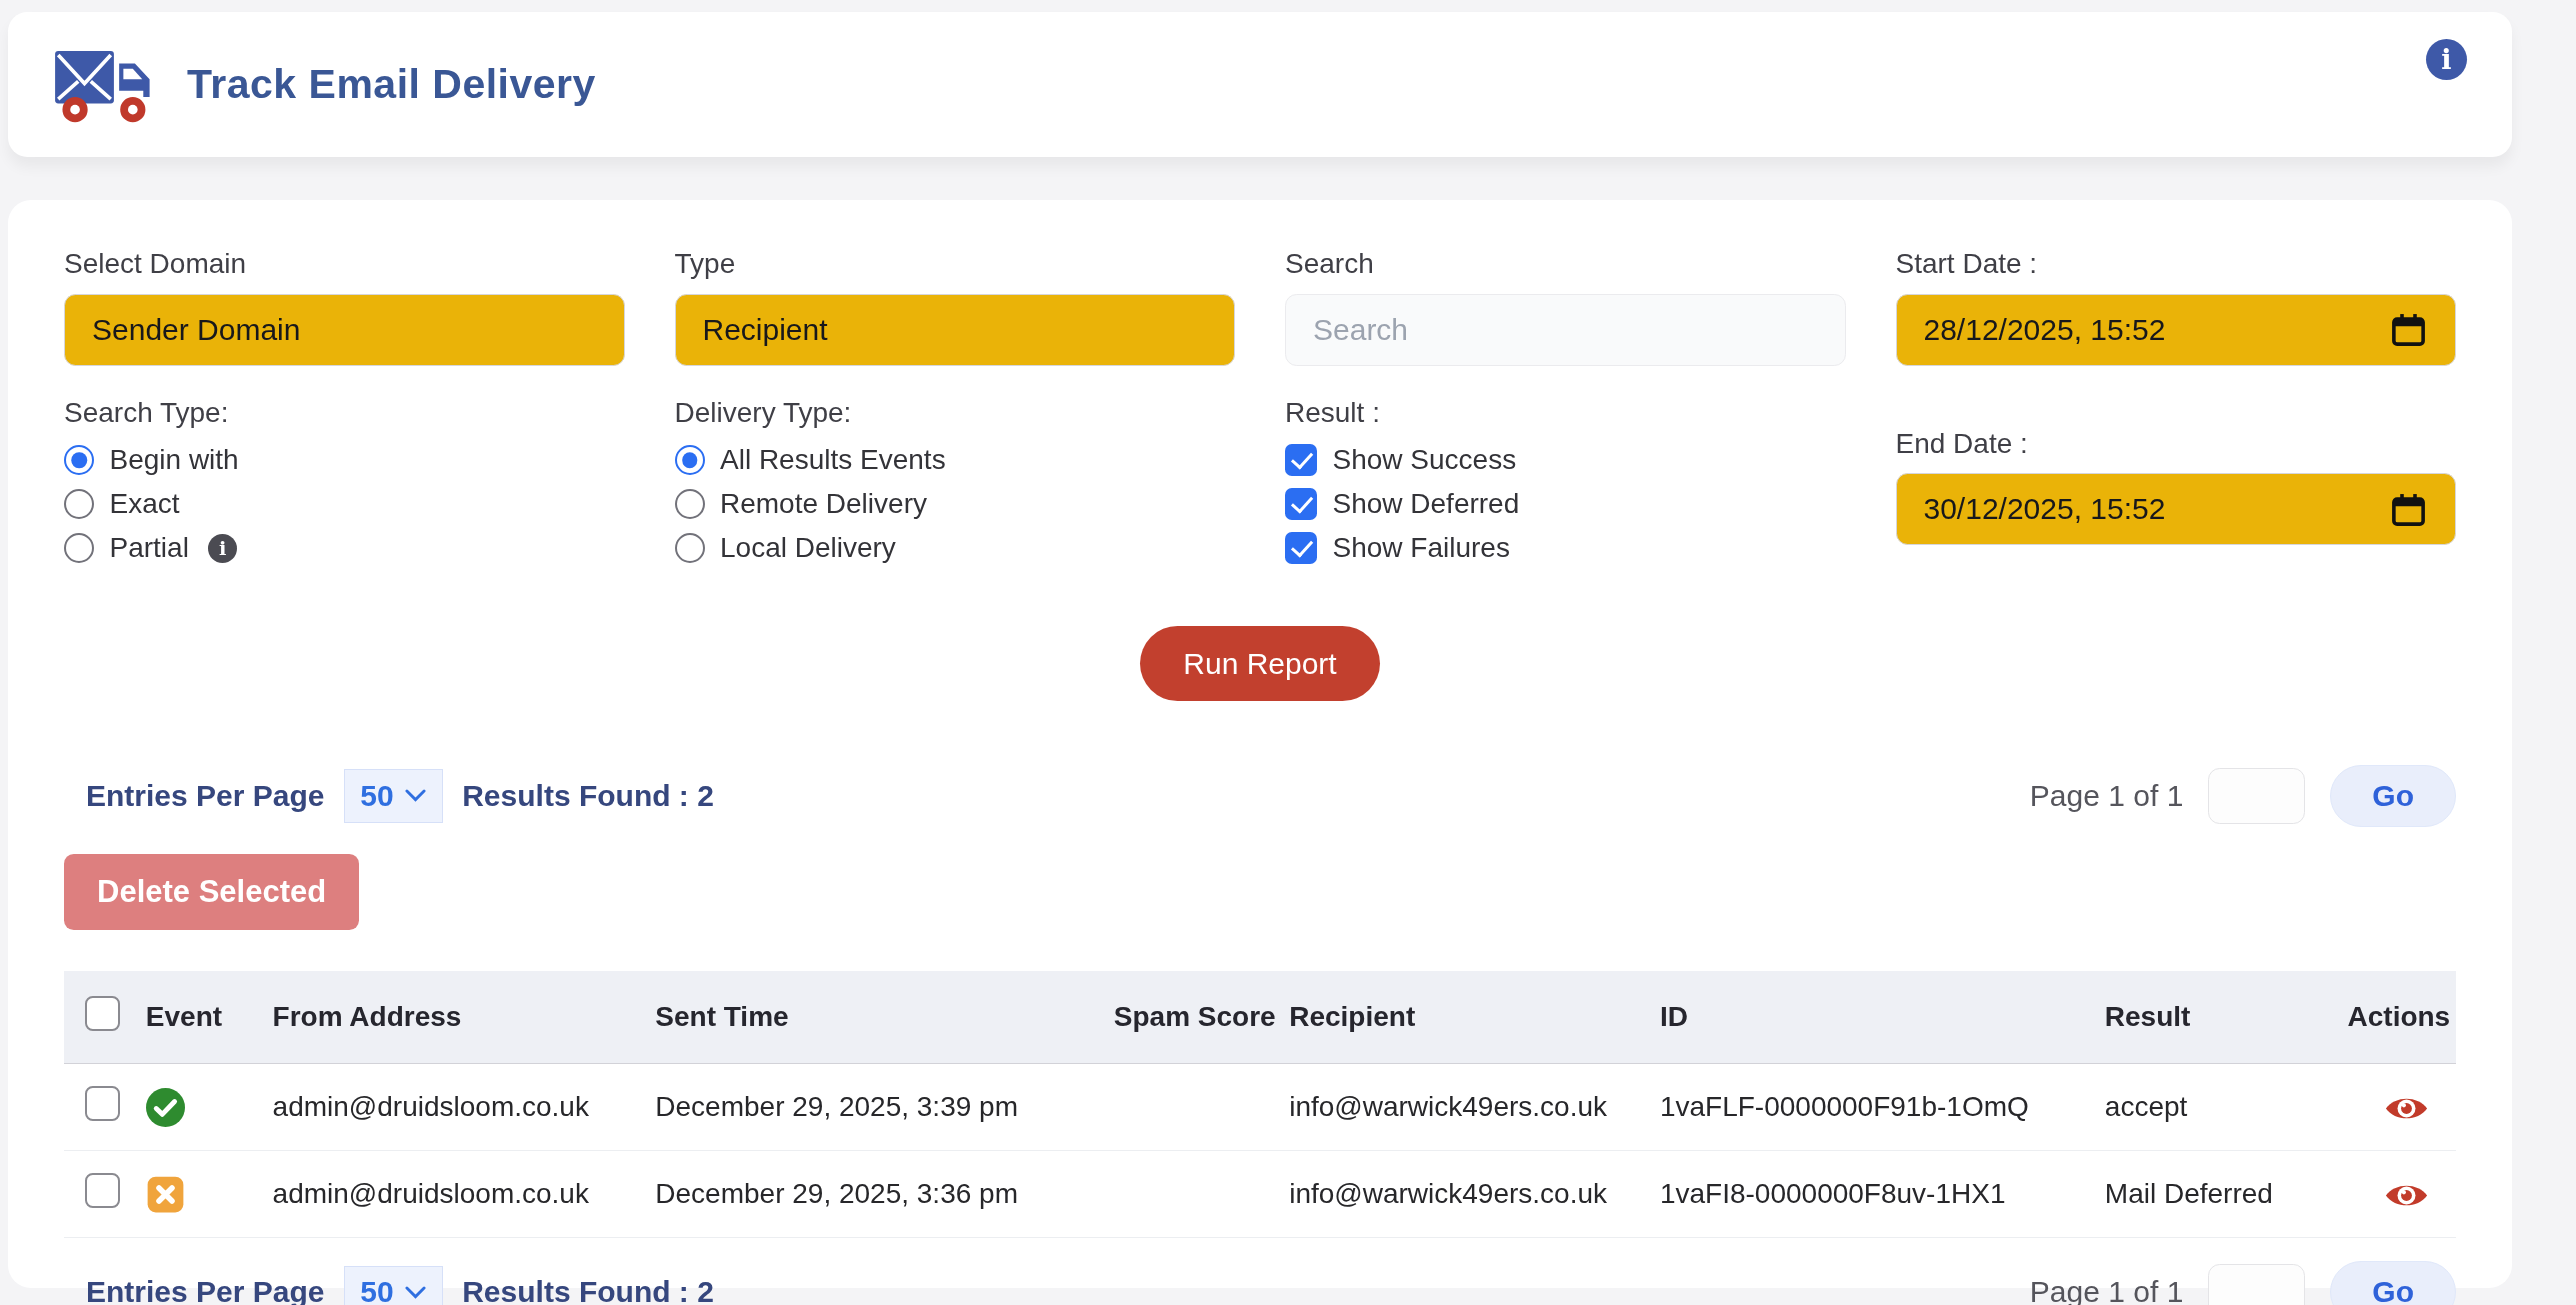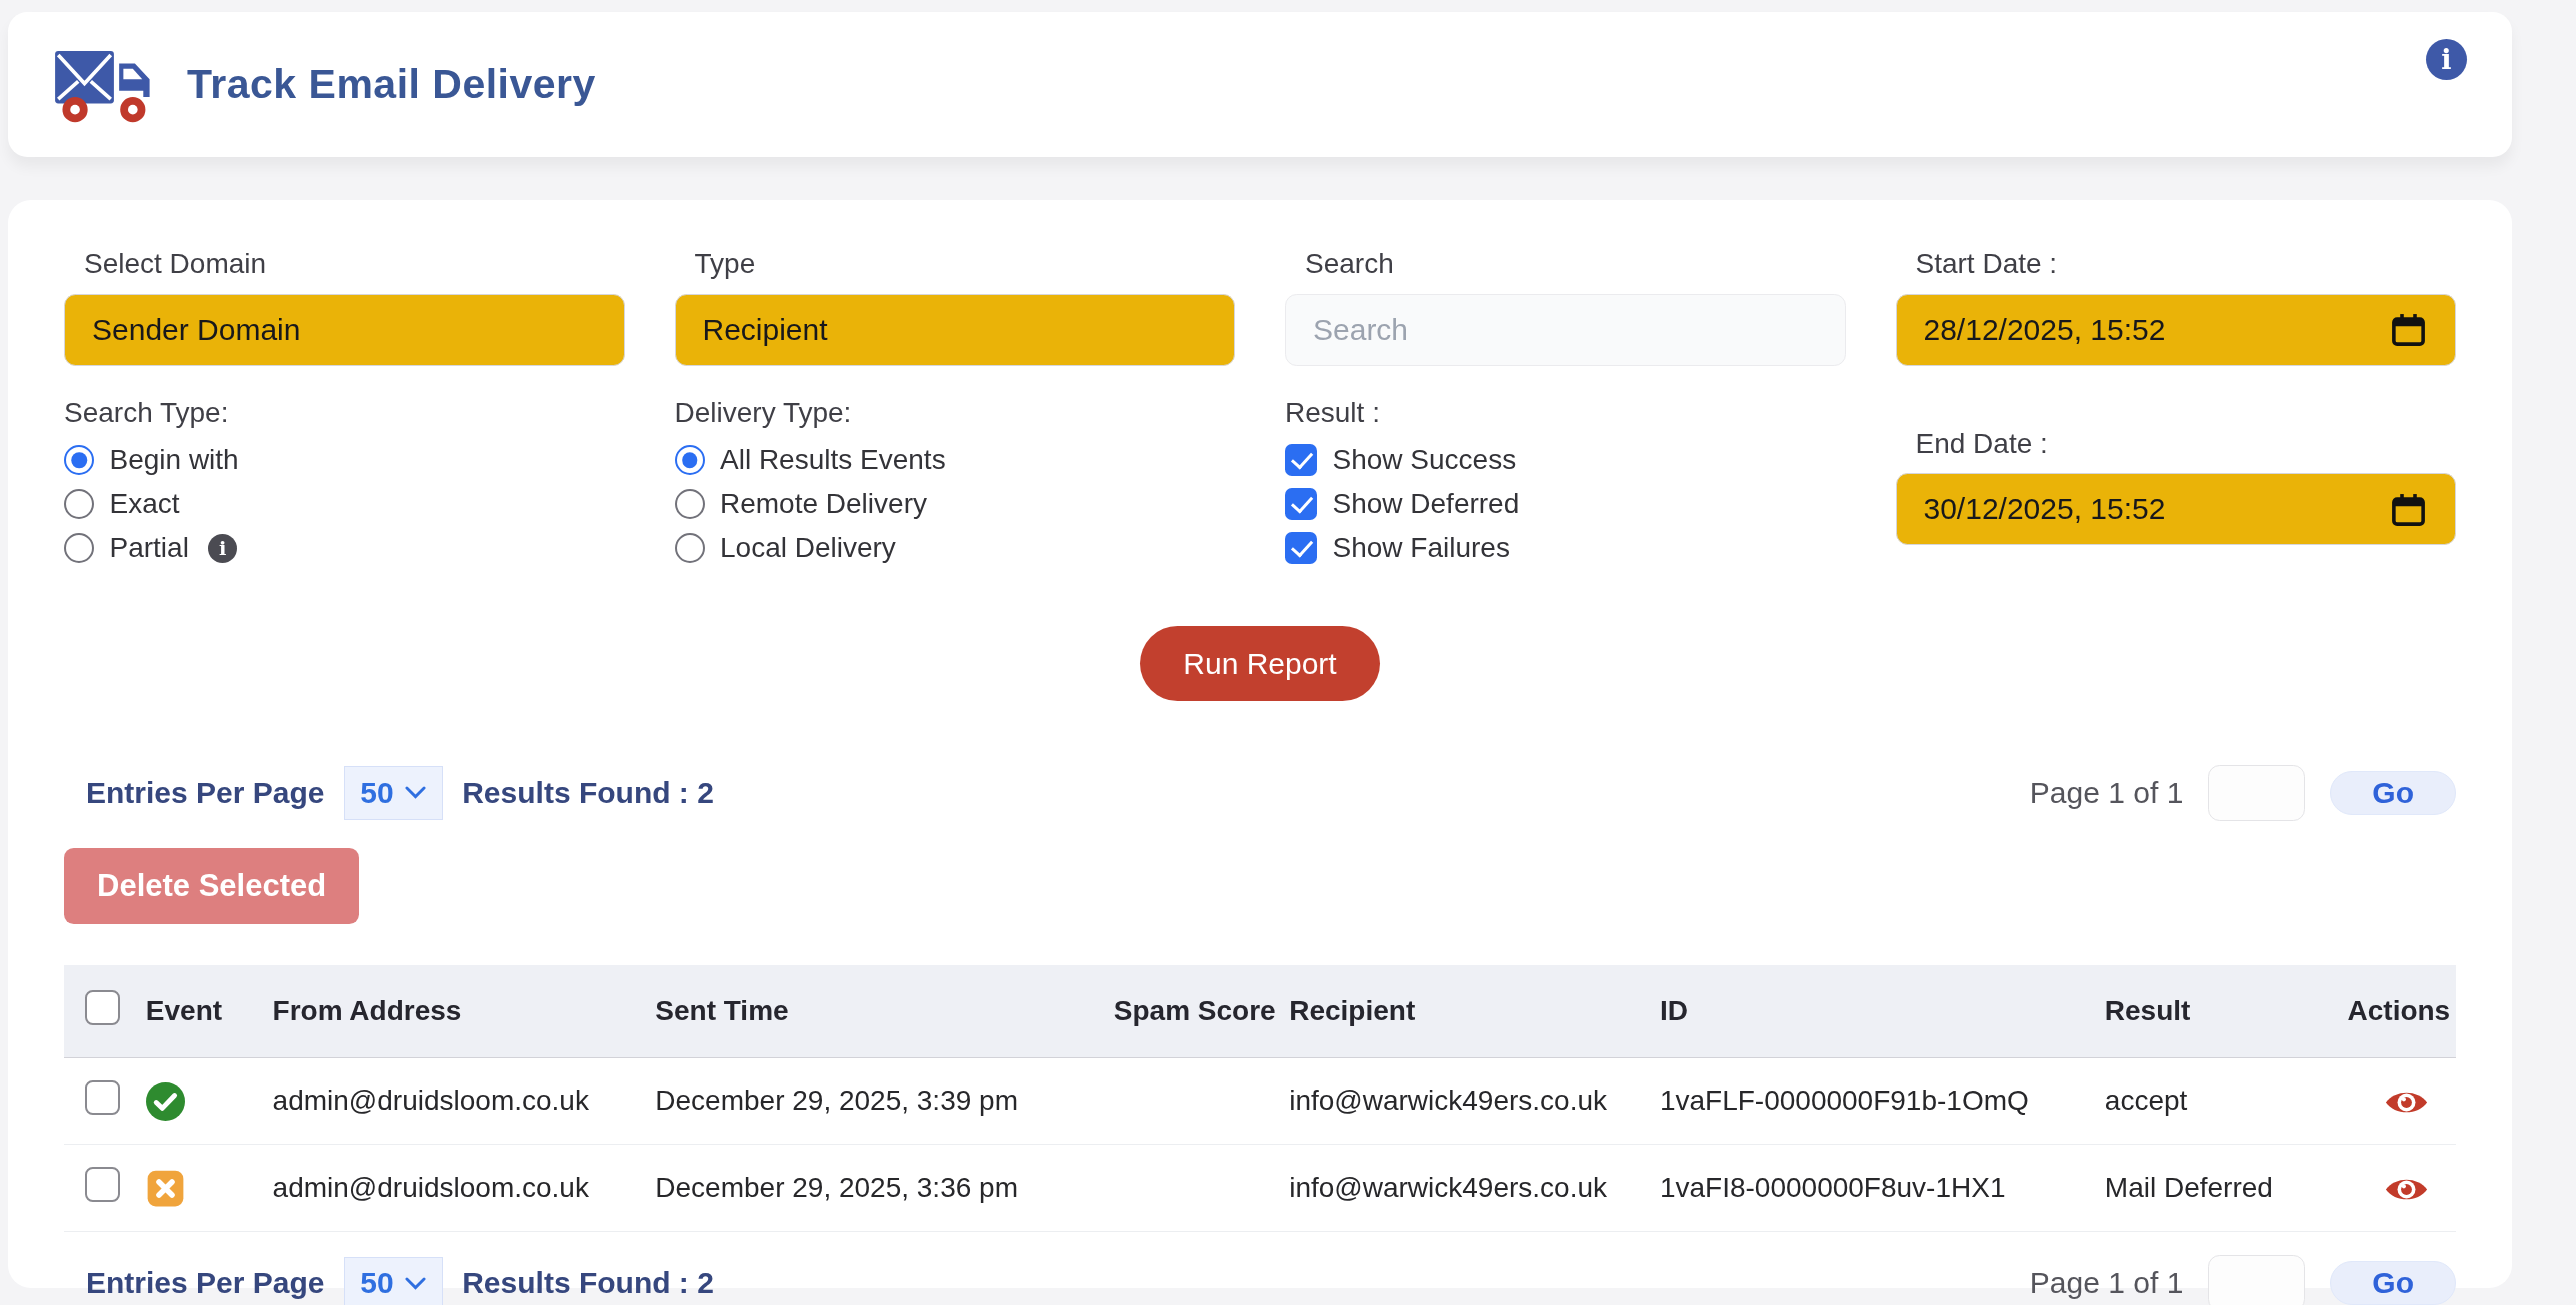--- a/index.html
+++ b/index.html
@@ -22,21 +22,21 @@
   .info-btn {
     margin-left:auto; align-self:flex-start; margin-top:27px;
     width:41px; height:41px; border-radius:50%; background:#3e59a8;
     color:#fff; display:flex; align-items:center; justify-content:center;
     font-family:"DejaVu Serif", serif; font-weight:700; font-size:27px; cursor:pointer;
   }
   .main-card { top:200px; height:1088px; border-radius:23px; padding:48px 56px; }
 
   
   .filters { display:grid; grid-template-columns:repeat(4,1fr); column-gap:50px; }
-  .field-label { font-size:28px; color:#3f3f46; margin-bottom:13.6px;margin-left:20px; }
+  .field-label { font-size:28px; color:#3f3f46; margin-bottom:13.6px; }
   .selectbox, .textinput, .datebox {
     height:72px; width:100%; border:1.9px solid #d6d6db; border-radius:11.6px;
     display:flex; align-items:center; padding:0 27px; font-size:30px;
     color:#18181b; background:#eab308;
   }
   .textinput { background:#f9fafb; border-color:#ebebee; }
   .textinput input {
     border:none; outline:none; background:transparent; width:100%;
     font-size:30px; font-family:"Liberation Sans", sans-serif; color:#18181b;
   }
@@ -75,21 +75,21 @@
     border-radius:0; padding:8.7px 15.5px; color:#2f6fe0; font-weight:700; font-size:30px; cursor:pointer;
   }
   .tb-right { display:flex; align-items:center; gap:25px; }
   .page-info { font-size:30px; color:#55555c; }
   .page-input {
     width:97px; height:56px; border:1.9px solid #e4e4e7; border-radius:11.6px; background:#fdfdfd;
     font-size:28px; padding:0 13.6px; outline:none; font-family:"Liberation Sans", sans-serif;
   }
   .go-btn {
     background:#e9eefb; border:1.9px solid #e0e8fa; color:#2f62d9; font-weight:700; font-size:30px;
-    padding:4px 41px; border-radius:48px; cursor:pointer; font-family:"Liberation Sans", sans-serif;
+    padding:13px 41px; border-radius:48px; cursor:pointer; font-family:"Liberation Sans", sans-serif;
   }
   .delete-btn {
     margin-top:27px; background:#dd7f7f; color:#fff; border:none; border-radius:9.7px;
     font-size:31px; font-weight:600; padding:20.3px 33px; cursor:pointer;
     font-family:"Liberation Sans", sans-serif;
   }
 
   
   table { width:100%; border-collapse:collapse; table-layout:fixed; margin-top:41px; }
   col.c-cb{width:3.1%} col.c-event{width:5.3%} col.c-from{width:16%} col.c-sent{width:17.5%}

